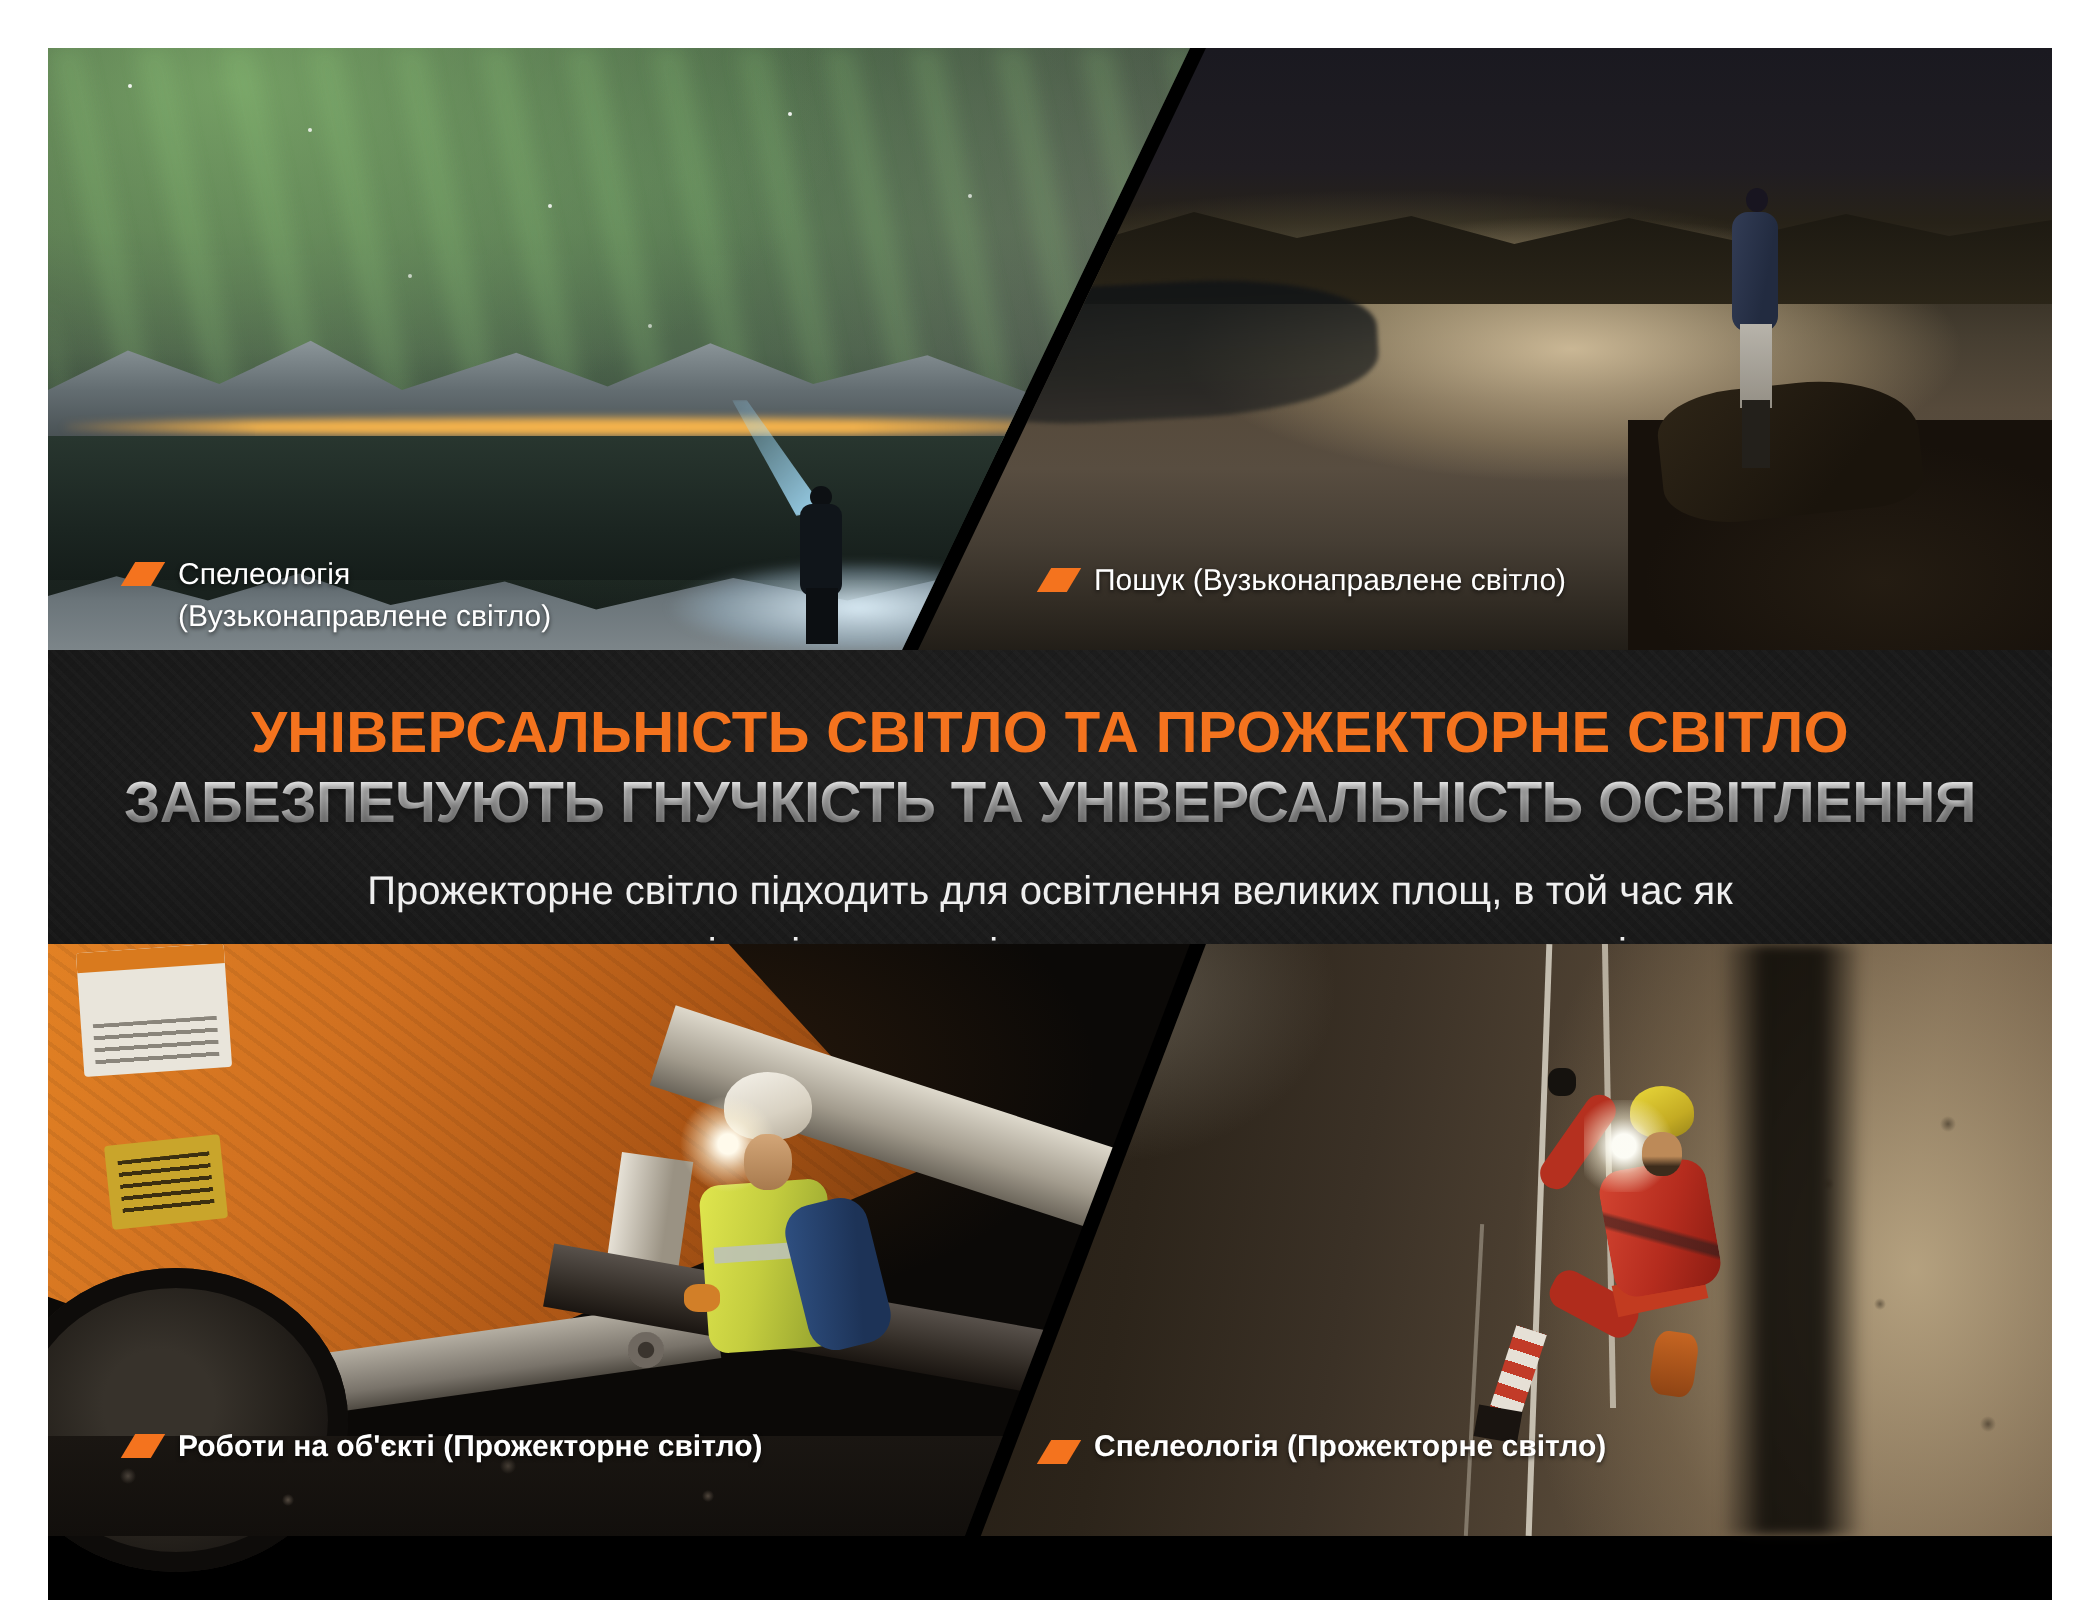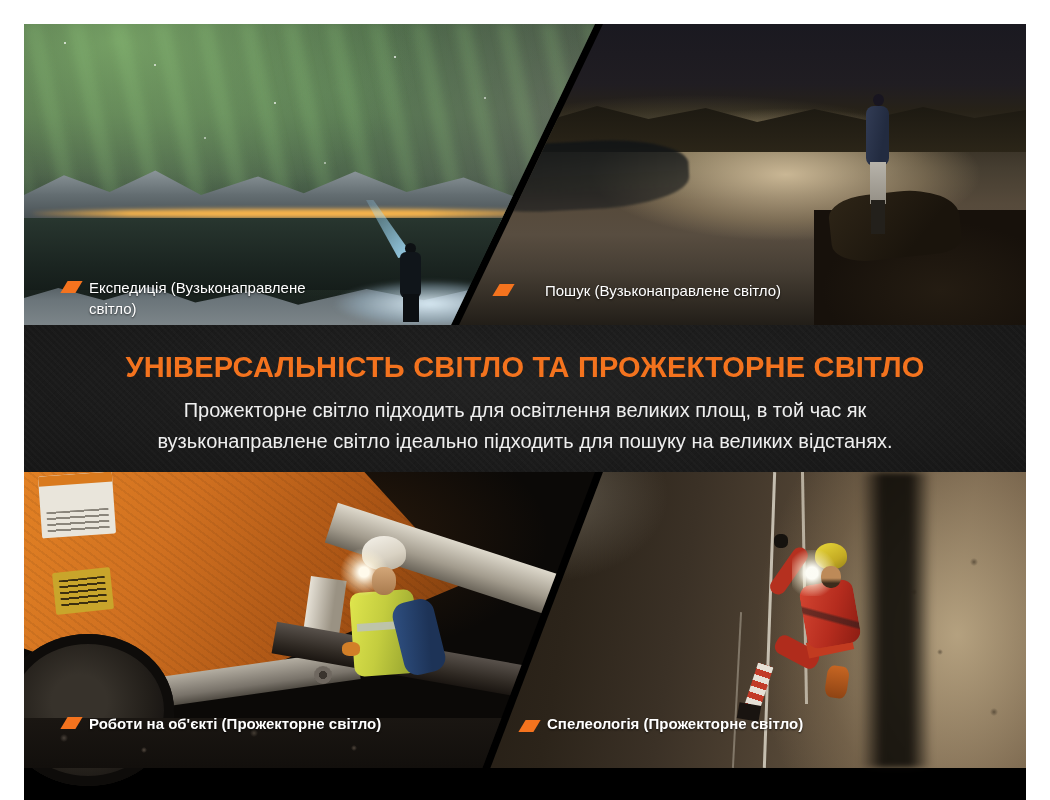--- a/index.html
+++ b/index.html
@@ -148,21 +148,21 @@
   .cav-bag{left:802px;top:194px;width:22px;height:32px;border-radius:30%;transform:rotate(8deg);
     background:linear-gradient(180deg,#c66522,#8f4414);}
 
   
   .caption{position:absolute;display:flex;align-items:flex-start;z-index:5;}
   .slash{width:15px;height:12px;margin:3px 10px 0 4px;flex:0 0 auto;
     background:var(--accent-orange,#f4731e);transform:skewX(-31deg);}
   .cap-text{color:var(--caption-text,#fff);font-size:15px;line-height:1.38;
     text-shadow:0 1px 2px rgba(0,0,0,.65);}
   .cap-exp{left:36px;top:254px;width:246px;}
-  .cap-srch{left:468px;top:257px;white-space:nowrap;gap:24px;}
+  .cap-srch{left:494px;top:257px;white-space:nowrap;}
   .cap-wrk{left:36px;top:242px;white-space:nowrap;}
   .cav-cap{left:494px;top:242px;white-space:nowrap;align-items:center;}
 
   
   .band{position:absolute;left:0;top:301px;width:1002px;height:155px;text-align:center;
     background:
       repeating-linear-gradient(45deg, rgba(255,255,255,.015) 0 2px, transparent 2px 5px),
       repeating-linear-gradient(-45deg, rgba(0,0,0,.06) 0 1px, transparent 1px 4px),
       radial-gradient(ellipse 80% 90% at 50% 40%, #222222 0%, #171717 85%);}
   .band h1{margin:0;padding-top:26px;font-size:29px;line-height:1.15;font-weight:bold;
@@ -190,21 +190,21 @@
         <div class="layer exp-lights"></div>
         <div class="layer exp-water"></div>
         <div class="layer exp-snow"></div>
         <div class="layer exp-snowglow"></div>
         <div class="layer exp-beam"></div>
         <div class="layer exp-head"></div>
         <div class="layer exp-body"></div>
         <div class="layer exp-legs"></div>
         <div class="caption cap-exp">
           <span class="slash"></span>
-          <span class="cap-text">Експедиція (Вузьконаправлене світло)</span>
+          <span class="cap-text">Спелеологія (Вузьконаправлене світло)</span>
         </div>
       </div>
 
       <div class="photo search">
         <div class="layer srch-base"></div>
         <div class="layer srch-treeline"></div>
         <div class="layer srch-water"></div>
         <div class="layer srch-rock"></div>
         <div class="layer srch-rock2"></div>
         <div class="layer srch-head"></div>
@@ -213,20 +213,21 @@
         <div class="layer srch-legs"></div>
         <div class="caption cap-srch">
           <span class="slash"></span>
           <span class="cap-text">Пошук (Вузьконаправлене світло)</span>
         </div>
       </div>
     </div>
 
     <div class="band">
       <h1>УНІВЕРСАЛЬНІСТЬ СВІТЛО ТА ПРОЖЕКТОРНЕ СВІТЛО</h1>
+      <h2>ЗАБЕЗПЕЧУЮТЬ ГНУЧКІСТЬ ТА УНІВЕРСАЛЬНІСТЬ ОСВІТЛЕННЯ</h2>
       <p>Прожекторне світло підходить для освітлення великих площ, в той час як вузьконаправлене світло ідеально підходить для пошуку на великих відстанях.</p>
     </div>
 
     <div class="row row-bot">
 
       <div class="photo worksite">
         <div class="layer wrk-bg"></div>
         <div class="layer wrk-orange"></div>
         <div class="layer wrk-noise"></div>
         <div class="layer wrk-sticker-white">

